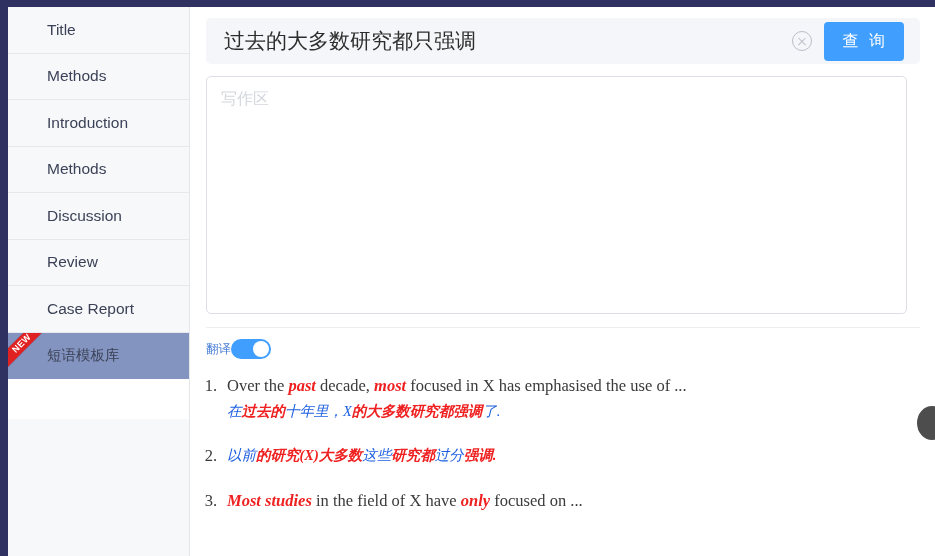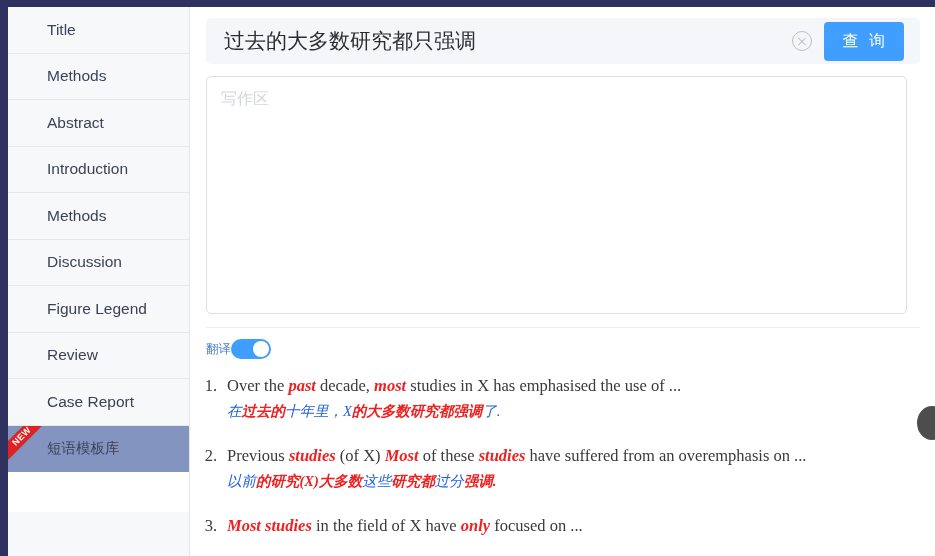--- a/index.html
+++ b/index.html
@@ -228,33 +228,27 @@
 <div id="left-rail"></div>
 
 <nav id="sidebar">
     <div class="side-item">
       <span>Title</span>
     </div>
     <div class="side-item">
       <span>Methods</span>
     </div>
     <div class="side-item">
-      <span>Abstract</span>
-    </div>
-    <div class="side-item">
       <span>Introduction</span>
     </div>
     <div class="side-item">
       <span>Methods</span>
     </div>
     <div class="side-item">
       <span>Discussion</span>
-    </div>
-    <div class="side-item">
-      <span>Figure Legend</span>
     </div>
     <div class="side-item">
       <span>Review</span>
     </div>
     <div class="side-item">
       <span>Case Report</span>
     </div>
     <div class="side-item active cjk">
       <span class="ribbon">NEW</span>
       <span>短语模板库</span>
@@ -278,28 +272,27 @@
     <span id="toggle-label">翻译</span>
     <span id="toggle-switch">
       <span id="toggle-knob"></span>
     </span>
   </div>
 
   <ol id="results">
       <li class="result">
         <span class="res-num">1.</span>
         <div class="res-body">
-          <div class="res-en"><span>Over the </span><span class="hl">past</span><span> decade, </span><span class="hl">most</span><span> studies in X has emphasised the use of ...</span></div>
+          <div class="res-en"><span>Over the </span><span class="hl">past</span><span> decade, </span><span class="hl">most</span><span> focused in X has emphasised the use of ...</span></div>
           <div class="res-zh"><span class="zh-b">在</span><span class="zh-r">过去的</span><span class="zh-b">十年里，X</span><span class="zh-r">的大多数研究都强调</span><span class="zh-b">了.</span></div>
         </div>
       </li>
       <li class="result">
         <span class="res-num">2.</span>
         <div class="res-body">
-          <div class="res-en"><span>Previous </span><span class="hl">studies</span><span> (of X) </span><span class="hl">Most</span><span> of these </span><span class="hl">studies</span><span> have suffered from an overemphasis on ...</span></div>
           <div class="res-zh"><span class="zh-b">以前</span><span class="zh-r">的研究(X)大多数</span><span class="zh-b">这些</span><span class="zh-r">研究都</span><span class="zh-b">过分</span><span class="zh-r">强调.</span></div>
         </div>
       </li>
       <li class="result">
         <span class="res-num">3.</span>
         <div class="res-body">
           <div class="res-en"><span class="hl">Most studies</span><span> in the field of X have </span><span class="hl">only</span><span> focused on ...</span></div>
         </div>
       </li>
     </ol>

